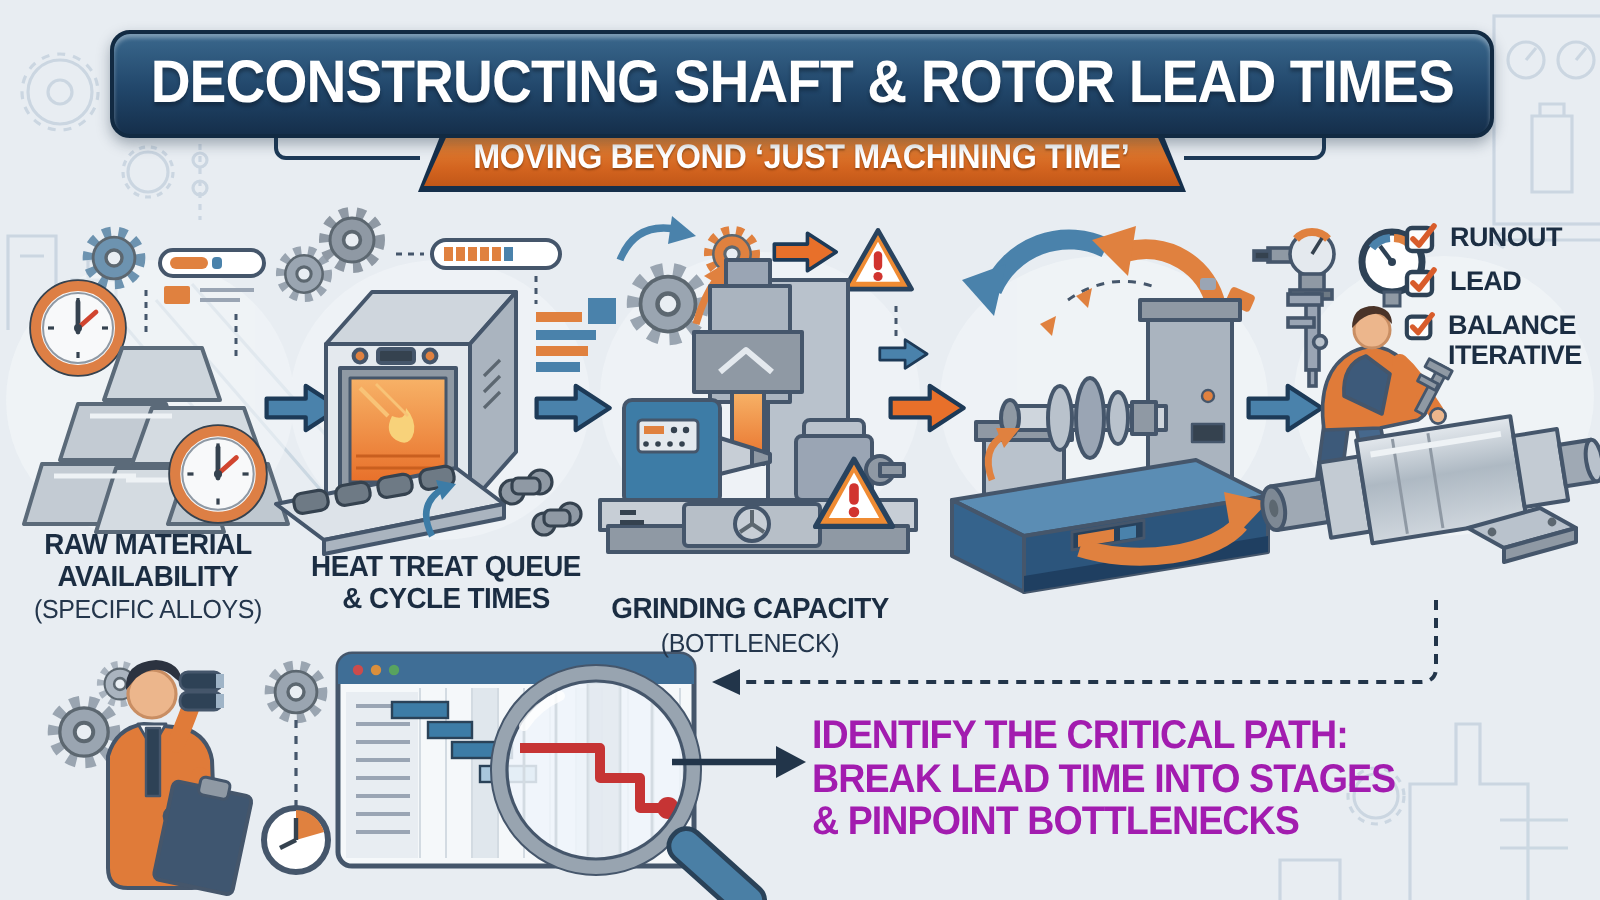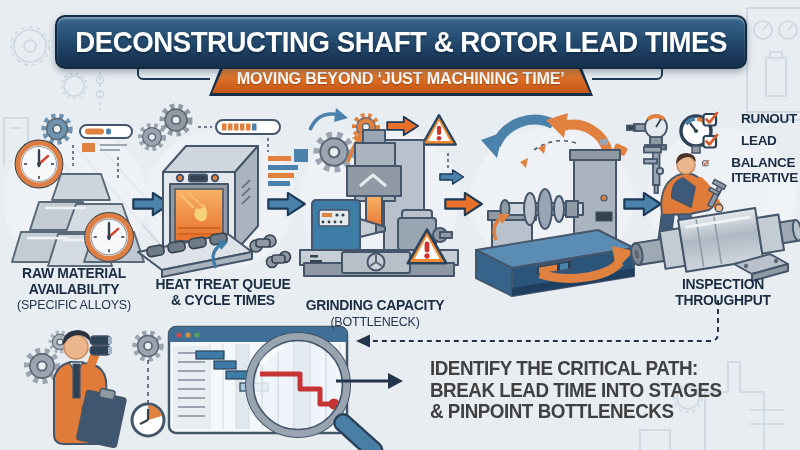--- a/index.html
+++ b/index.html
@@ -38,24 +38,24 @@
     color:#fff;font-weight:700;font-size:17px;letter-spacing:-.2px;
     transform:scaleX(.95);white-space:nowrap;
     text-shadow:0 1px 1px rgba(90,40,5,.5);
   }
   
   .stage-label{z-index:5;text-align:center;color:#1b2d42;}
   .stage-label .main{font-weight:700;font-size:14.5px;line-height:15.5px;letter-spacing:-.3px;transform:scaleX(.96);}
   .stage-label .sub{font-weight:400;font-size:13px;line-height:15px;color:#24364c;letter-spacing:-.2px;transform:scaleX(.96);}
   
   .checklist{left:702px;top:111px;width:96px;z-index:5;}
-  .check-row{display:flex;align-items:flex-start;gap:22px;margin-bottom:6px;}
+  .check-row{display:flex;align-items:flex-start;gap:6px;margin-bottom:6px;}
   .check-row .lbl{font-weight:700;font-size:13.5px;line-height:15px;color:#1b2d42;letter-spacing:-.3px;max-width:74px;}
   
-  .callout{left:406px;top:358px;width:300px;z-index:5;color:#404040;margin-left:24px;}
+  .callout{left:406px;top:358px;width:300px;z-index:5;color:#a21caf;}
   .callout div{font-weight:700;font-size:20px;line-height:21.5px;letter-spacing:-.5px;transform:scaleX(.94);transform-origin:left center;white-space:nowrap;}
 </style>
 </head>
 <body>
 
 <div id="stage-root">
 
 <svg class="abs" style="left:0;top:0;z-index:1" width="800" height="450" viewBox="0 0 800 450">
   <defs>
     <linearGradient id="gradOrangeV" x1="0" y1="0" x2="0" y2="1">
@@ -500,24 +500,20 @@
   <div class="sub">(SPECIFIC ALLOYS)</div>
 </div>
 <div class="abs stage-label" style="left:146px;top:277px;width:154px">
   <div class="main">HEAT TREAT QUEUE &amp; CYCLE TIMES</div>
   <div class="sub"></div>
 </div>
 <div class="abs stage-label" style="left:298px;top:298px;width:154px">
   <div class="main">GRINDING CAPACITY</div>
   <div class="sub">(BOTTLENECK)</div>
 </div>
-<div class="abs stage-label" style="left:656px;top:277px;width:134px">
-  <div class="main">INSPECTION THROUGHPUT</div>
-  <div class="sub"></div>
-</div>
 
 <div class="abs checklist">
   <div class="check-row">
     <svg width="17" height="16" viewBox="0 0 17 16">
           <rect x="1.5" y="3" width="12.5" height="11.5" rx="2.5" fill="#fdfdfd" stroke="#2e4256" stroke-width="2.2"></rect>
           <path d="M4.5,8.5 L7.5,11.5 L15,2" fill="none" stroke="#d85c2b" stroke-width="2.8" stroke-linecap="round" stroke-linejoin="round"></path>
         </svg>
     <span class="lbl">RUNOUT</span>
   </div>
   <div class="check-row">

